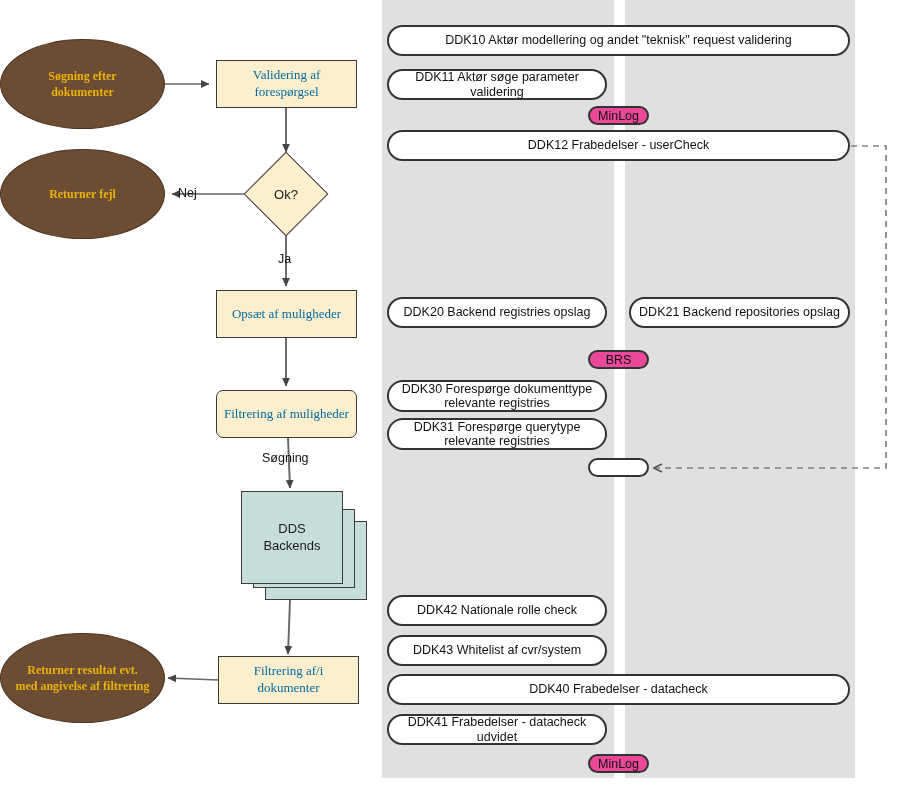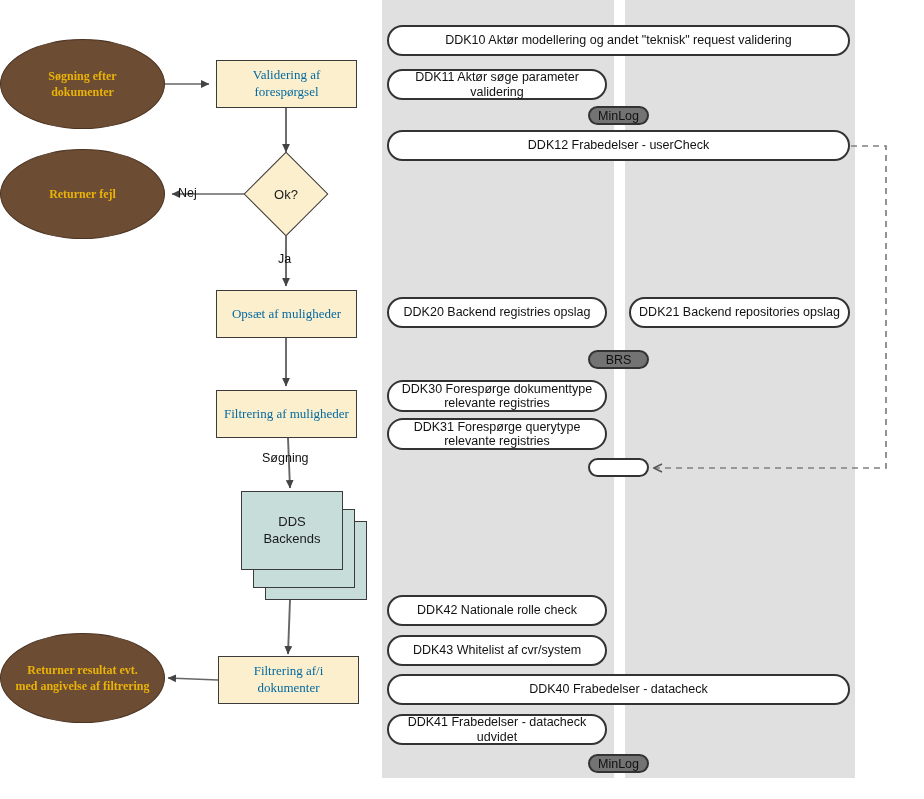--- a/index.html
+++ b/index.html
@@ -117,21 +117,21 @@
     text-align: center;
     box-sizing: border-box;
     font-family: "Liberation Sans", sans-serif;
     font-size: 12.5px;
     color: #111111;
     line-height: 1.15;
     padding: 0 8px;
   }
   .tag {
     position: absolute;
-    background: #737373;
+    background: #ec4899;
     border: 2px solid #333333;
     border-radius: 999px;
     display: flex;
     align-items: center;
     justify-content: center;
     box-sizing: border-box;
     font-family: "Liberation Sans", sans-serif;
     font-size: 12.5px;
     color: #111111;
   }
@@ -199,27 +199,27 @@
   </div>
 
   <div class="ellipse" style="left:0px; top:149px; width:165px; height:90px;">
     <span>Returner fejl</span>
   </div>
 
   <div class="procbox" style="left:216px; top:290px; width:141px; height:48px;">
     <span>Opsæt af muligheder</span>
   </div>
 
-  <div class="procbox" style="left:216px; top:390px; width:141px; height:48px;">
+  <div class="procbox" style="left:216px; top:390px; width:141px; height:48px;border-radius:7px;">
     <span>Filtrering af muligheder</span>
   </div>
 
   <div class="stackbox" style="left:265px; top:521px; width:102px; height:79px;"></div>
   <div class="stackbox" style="left:253px; top:509px; width:102px; height:79px;"></div>
-  <div class="stackbox front" style="left:241px; top:491px; width:102px; height:79px;">
+  <div class="stackbox front" style="left:241px; top:491px; width:102px; height:93px;">
     <div>
       <div>DDS</div>
       <div>Backends</div>
     </div>
   </div>
 
   <div class="procbox" style="left:218px; top:656px; width:141px; height:48px;">
     <span>Filtrering af/i dokumenter</span>
   </div>
 

